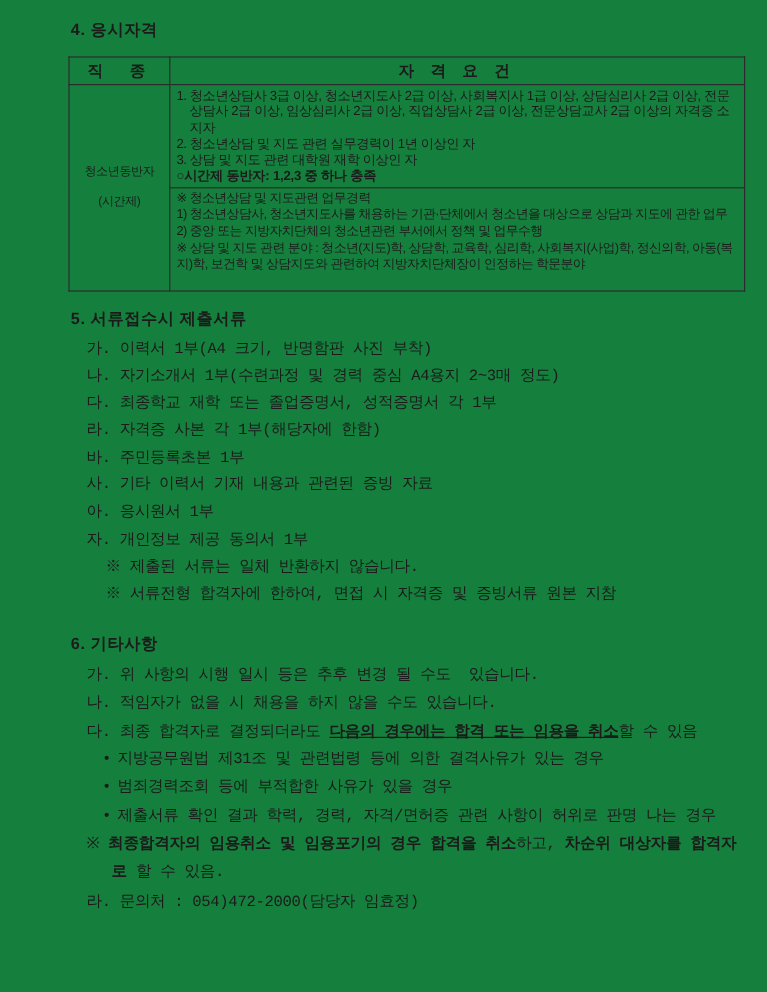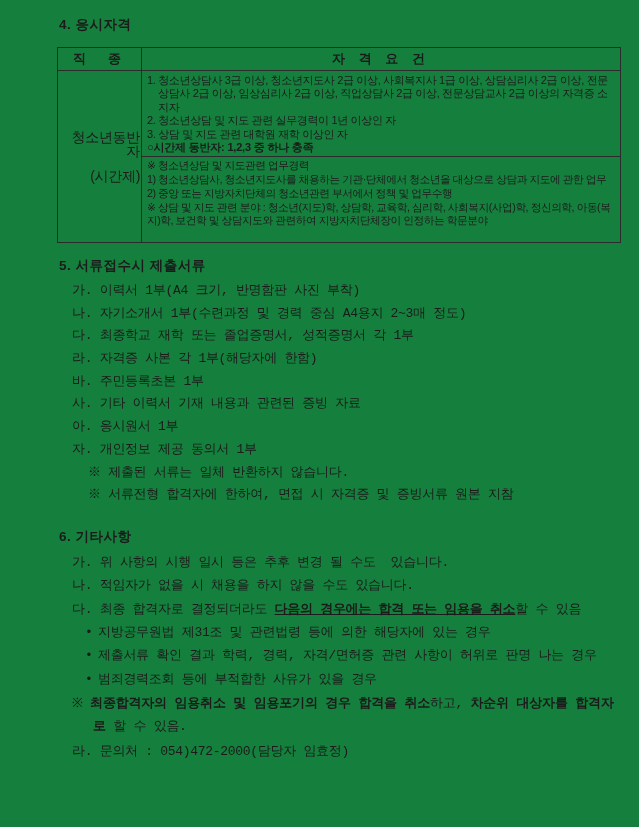--- a/index.html
+++ b/index.html
@@ -33,22 +33,22 @@
   .qual-table th {
     height:19px;
     font-size:13px; font-weight:700;
     text-align:center;
     letter-spacing:5px;
     padding:1px 0 2px 0;
     white-space:pre;
   }
   .col-job { width:83px;margin-top:21px; }
   .job-cell {
-    text-align:right;
-    font-size:14px;
+    text-align:center;
+    font-size:10px;
     letter-spacing:-0.3px;
     vertical-align:middle;
     line-height:14px;
   }
   .job-cell .job-sub { margin-top:11px; }
   .req-cell {
     padding:3px 3px 2px 5px;
     font-size:11px;
     line-height:13.4px;
     letter-spacing:-0.35px;
@@ -154,21 +154,21 @@
       <div class="doc-note">※ 서류전형 합격자에 한하여, 면접 시 자격증 및 증빙서류 원본 지참</div>
     </div>
   </div>
 
   <div class="sec6">
     <div class="sec-title">6. 기타사항</div>
     <div class="sec-body">
       <div class="doc-item s6-item">가. 위 사항의 시행 일시 등은 추후 변경 될 수도  있습니다.</div>
       <div class="doc-item s6-item">나. 적임자가 없을 시 채용을 하지 않을 수도 있습니다.</div>
       <div class="doc-item s6-item"><span>다. 최종 합격자로 결정되더라도 </span><span class="emph-ul">다음의 경우에는 합격 또는 임용을 취소</span><span>할 수 있음</span></div>
-      <div class="bullet-item"><span class="bullet-dot">•</span><span>지방공무원법 제31조 및 관련법령 등에 의한 해당자에 있는 경우</span></div>
+      <div class="bullet-item"><span class="bullet-dot">•</span><span>지방공무원법 제31조 및 관련법령 등에 의한 결격사유가 있는 경우</span></div>
+      <div class="bullet-item"><span class="bullet-dot">•</span><span>범죄경력조회 등에 부적합한 사유가 있을 경우</span></div>
       <div class="bullet-item"><span class="bullet-dot">•</span><span>제출서류 확인 결과 학력, 경력, 자격/면허증 관련 사항이 허위로 판명 나는 경우</span></div>
-      <div class="bullet-item"><span class="bullet-dot">•</span><span>범죄경력조회 등에 부적합한 사유가 있을 경우</span></div>
       <div class="cancel-note"><span>※ </span><b>최종합격자의 임용취소 및 임용포기의 경우 합격을 취소</b><span>하고, </span><b>차순위 대상자를 합격자로</b><span> 할 수 있음.</span></div>
       <div class="doc-item s6-item contact-line">라. 문의처 : 054)472-2000(담당자 임효정)</div>
     </div>
   </div>
 
 </div>
 
 </body></html>

